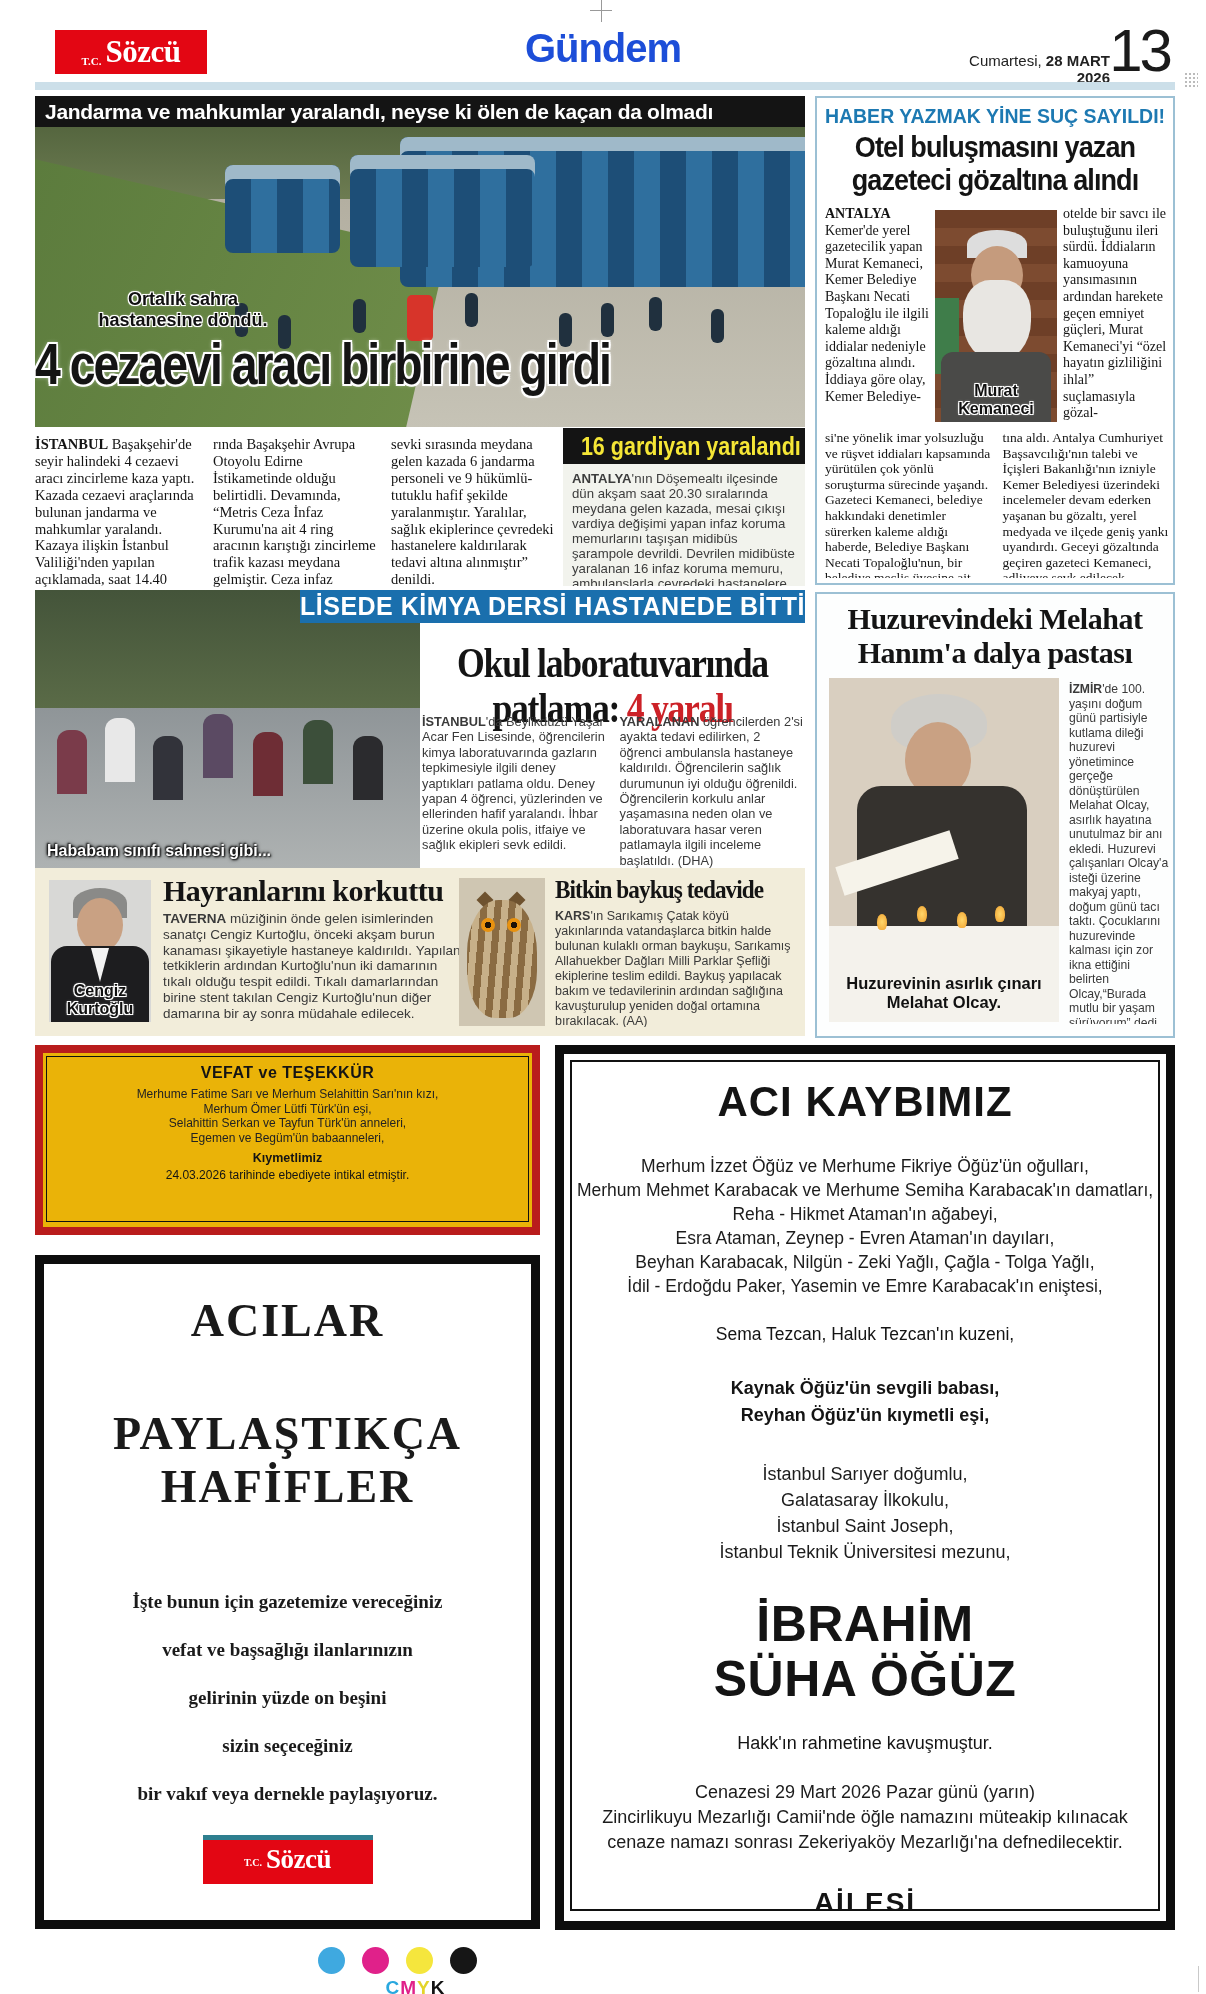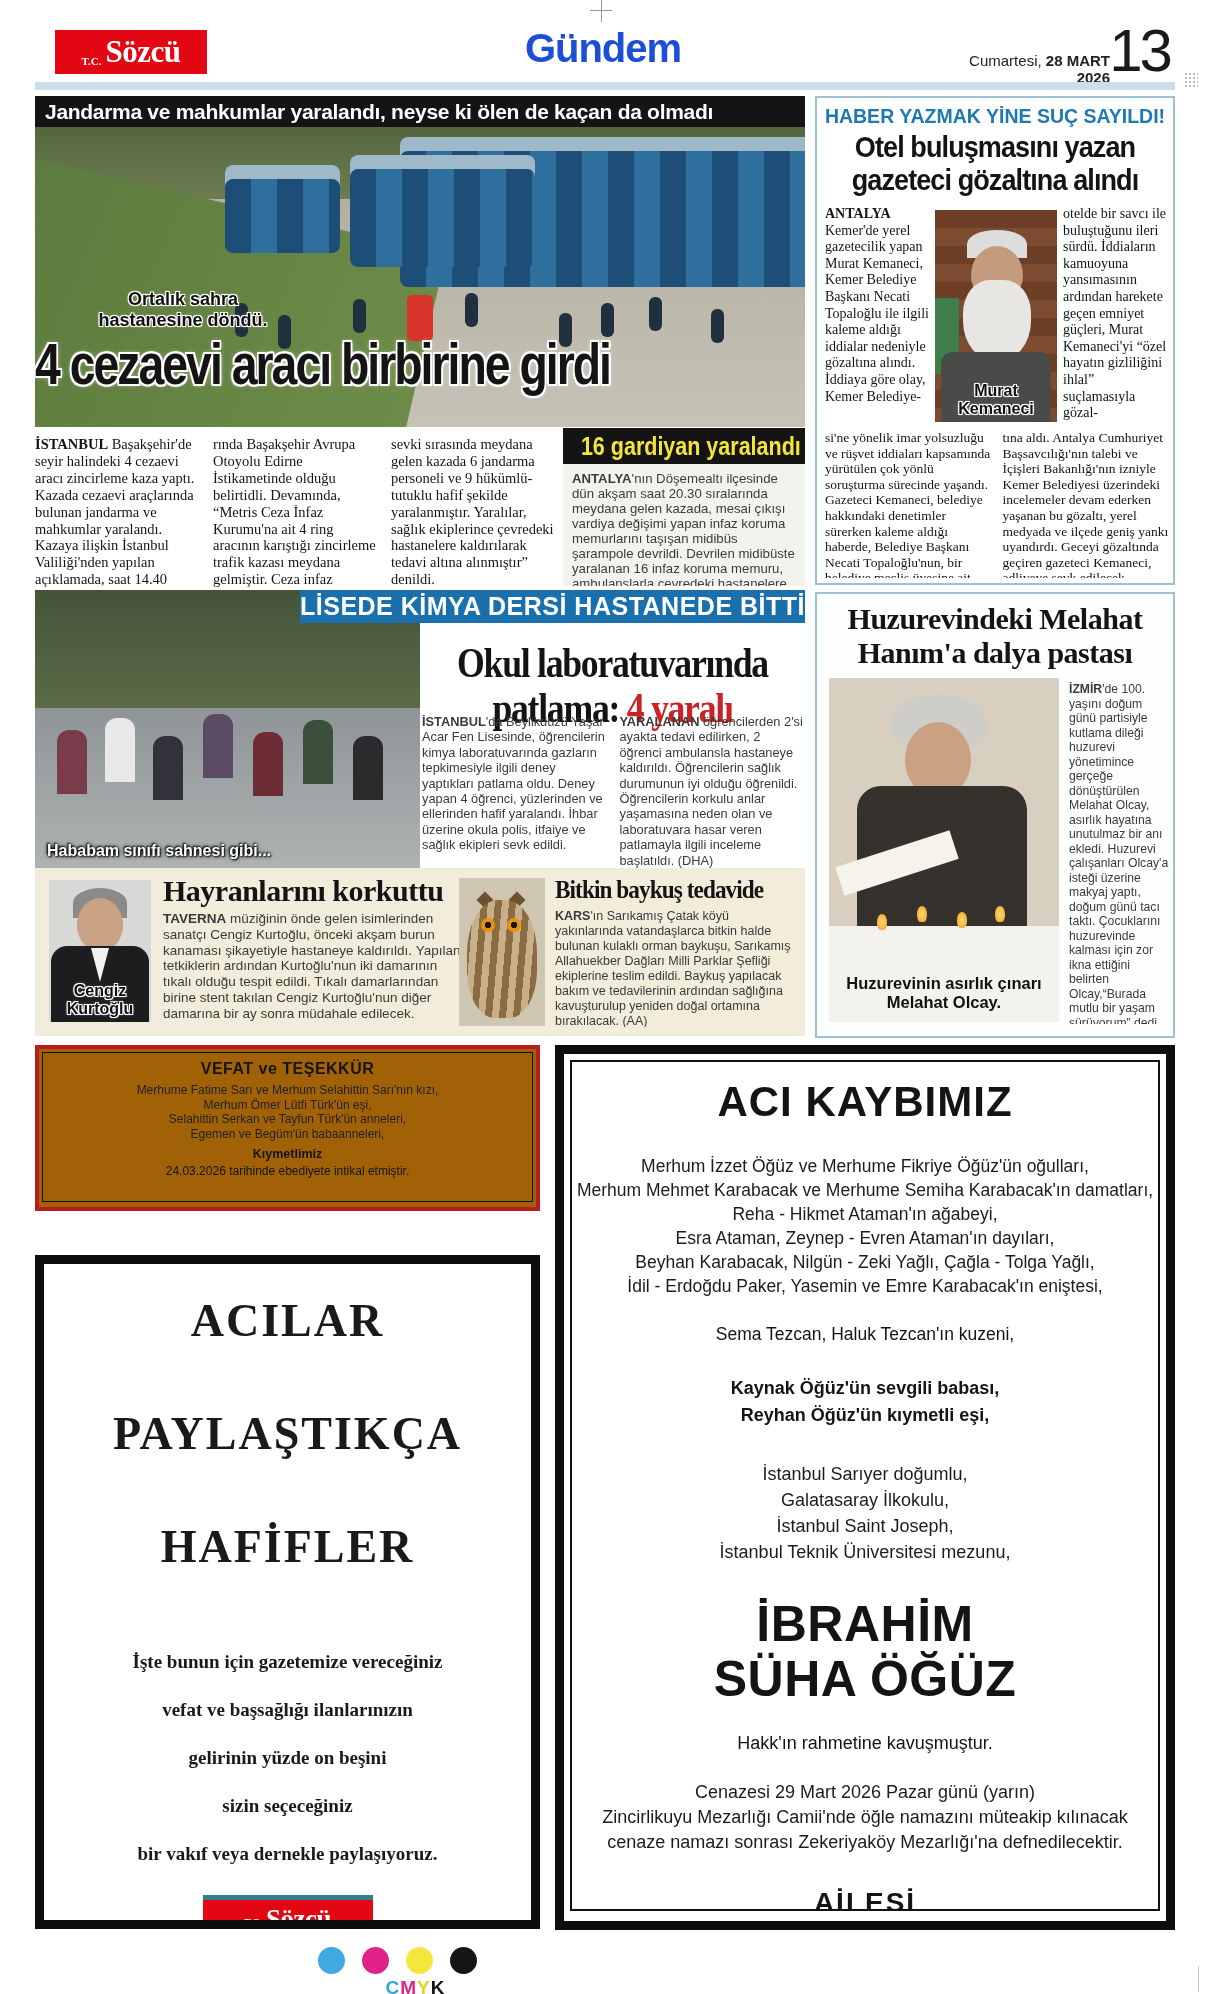--- a/index.html
+++ b/index.html
@@ -118,21 +118,21 @@
   .owl-body{position:absolute;left:8px;top:22px;width:70px;height:118px;border-radius:45% 45% 40% 40%;
             background:repeating-linear-gradient(95deg,#8a6b42 0 7px,#c7b089 7px 14px);}
   .owl-eye{position:absolute;width:14px;height:14px;border-radius:50%;background:radial-gradient(#1a1208 30%,#e8920f 32%);}
   .owl-art{position:absolute;left:520px;top:6px;width:242px;}
   .owl-hl{font-family:"Liberation Serif",serif;font-weight:bold;font-size:25px;letter-spacing:-1px;line-height:32px;
           white-space:nowrap;transform:scaleX(.93);transform-origin:0 50%;}
   .owl-body-txt{margin-top:3px;font-size:12.5px;line-height:15px;color:#3a3a3a;height:118px;overflow:hidden;}
   .lead{font-weight:bold;}
 
   
-  .vefat-box{left:35px;top:1045px;width:505px;height:166px;border:4px solid #b91c1c;box-sizing:border-box;background:#a16207;}
+  .vefat-box{left:35px;top:1045px;width:505px;height:190px;border:8px solid #b91c1c;box-sizing:border-box;background:#eab308;}
   .vefat-inner{margin:3px;border:1px solid #111;height:calc(100% - 8px);text-align:center;overflow:hidden;padding-top:7px;box-sizing:border-box;}
   .vf-title{font-weight:bold;font-size:16px;letter-spacing:0.5px;}
   .vf-line{font-size:12px;line-height:14.5px;color:#222;}
   .vf-dear{font-weight:bold;font-size:12.5px;margin-top:6px;}
   .vf-name{font-weight:bold;font-size:27px;letter-spacing:-0.5px;margin-top:1px;}
   .vf-pass{font-size:12px;margin-top:3px;}
   .vf-thanks{font-size:11.5px;line-height:13.5px;width:440px;margin:5px auto 0;}
 
   .acilar-box{left:35px;top:1255px;width:505px;height:674px;border:9px solid #0d0d0d;box-sizing:border-box;background:#fff;
               text-align:center;font-family:"Liberation Serif",serif;overflow:hidden;}
@@ -314,21 +314,21 @@
       <div class="vf-line">Egemen ve Begüm'ün babaanneleri,</div>
       <div class="vf-dear">Kıymetlimiz</div>
       <div class="vf-pass">24.03.2026 tarihinde ebediyete intikal etmiştir.</div>
 
     </div>
   </div>
 
   <div class="abs acilar-box">
     <div class="ac-big" style="margin-top:30px">ACILAR</div>
     <div class="ac-big" style="margin-top:60px">PAYLAŞTIKÇA</div>
-    <div class="ac-big" style="margin-top:60px">HAFİFLER</div>
+    <div class="ac-big" style="">HAFİFLER</div>
     <div class="ac-p" style="margin-top:78px">İşte bunun için gazetemize  vereceğiniz</div>
     <div class="ac-p" style="margin-top:26px">vefat ve başsağlığı ilanlarınızın</div>
     <div class="ac-p" style="margin-top:26px">gelirinin yüzde on beşini</div>
     <div class="ac-p" style="margin-top:26px">sizin seçeceğiniz</div>
     <div class="ac-p" style="margin-top:26px">bir vakıf veya dernekle paylaşıyoruz.</div>
     <div class="ad-logo">
       <span class="logo-tc2">T.C.</span>
       <span class="logo-main">Sözcü</span>
     </div>
     

